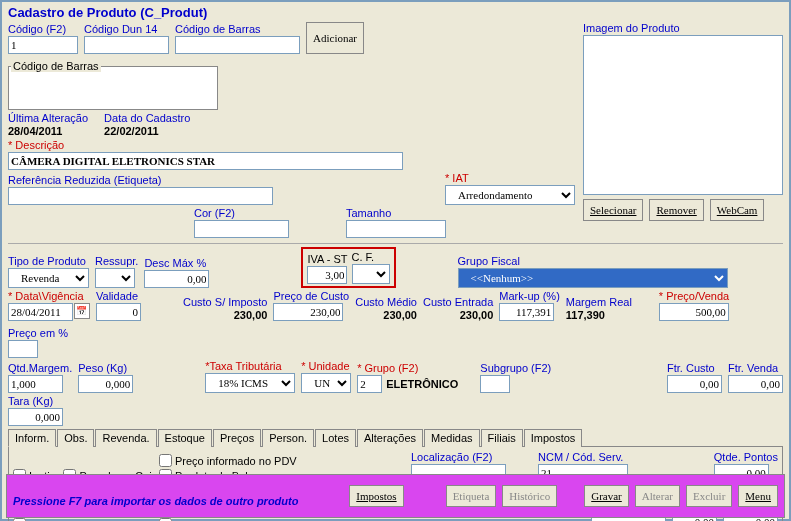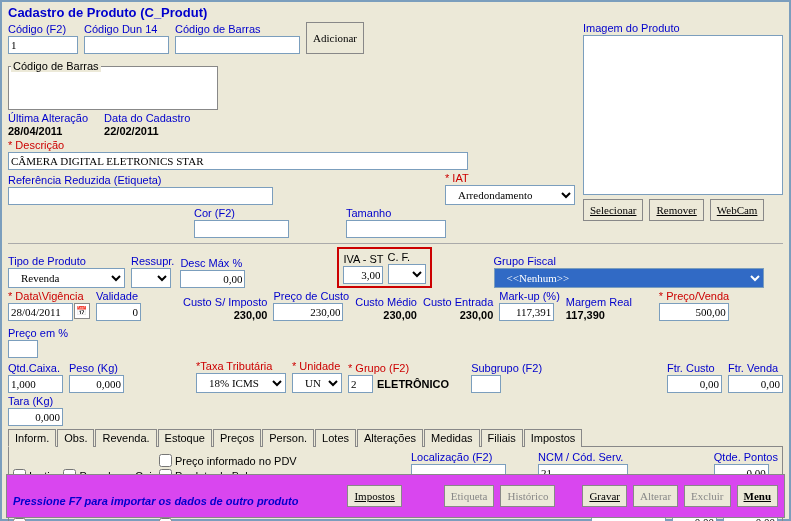--- a/index.html
+++ b/index.html
@@ -67,21 +67,21 @@
           </div>
         <div class="field" style="margin-left:10px">
             <span class="label">Data do Cadastro</span>
             <span class="val">22/02/2011</span>
           </div>
       </div>
 
       <div class="row">
         <div class="field" style="flex:1">
             <span class="label req">* Descrição</span>
-            <input type="text" style="width: 460px;" value="CÂMERA DIGITAL ELETRONICS STAR">
+            <input type="text" style="width: 395px; font-weight: bold;" value="CÂMERA DIGITAL ELETRONICS STAR">
           </div>
       </div>
 
       <div class="row">
         <div class="field">
             <span class="label">Referência Reduzida (Etiqueta)</span>
             <input type="text" style="width: 265px;">
           </div>
         <div style="flex:1"></div>
         <div class="field">
@@ -115,21 +115,21 @@
         <button class="btn"><span class="und">WebCam</span></button>
       </div>
     </div>
   </div>
 
   <hr class="sep">
 
   <div class="row">
     <div class="field">
         <span class="label">Tipo de Produto</span>
-        <select style="width:117px"><option>Revenda</option></select>
+        <select style="width:81px"><option>Revenda</option></select>
       </div>
     <div class="field">
         <span class="label">Ressupr.</span>
         <select style="width:40px"><option></option></select>
       </div>
     <div class="field">
         <span class="label">Desc Máx %</span>
         <input type="text" style="width: 65px; text-align: right;" value="0,00">
       </div>
     <div style="width:80px"></div>
@@ -193,21 +193,21 @@
         <input type="text" style="width: 70px; text-align: right;" value="500,00">
       </div>
     <div class="field">
         <span class="label">Preço em %</span>
         <input type="text" style="width: 30px;">
       </div>
   </div>
 
   <div class="row">
     <div class="field">
-        <span class="label">Qtd.Caixa.</span>
+        <span class="label">Qtd.Margem.</span>
         <input type="text" style="width: 55px; text-align: left;" value="1,000">
       </div>
     <div class="field">
         <span class="label">Peso (Kg)</span>
         <input type="text" style="width: 55px; text-align: right;" value="0,000">
       </div>
     <div style="width:60px"></div>
     <div class="field">
         <span class="label req">*Taxa Tributária</span>
         <select style="width:90px"><option>18% ICMS</option></select>
@@ -347,15 +347,15 @@
   <div class="statusbar">
     <span class="statusmsg">Pressione F7 para importar os dados de outro produto</span>
     <button class="btn"><span class="und">Impostos</span></button>
     <div style="width:30px"></div>
     <button class="btn" disabled="">Etiqueta</button>
     <button class="btn" disabled="">Histórico</button>
     <div style="width:15px"></div>
     <button class="btn"><span class="und">Gravar</span></button>
     <button class="btn" disabled="">Alterar</button>
     <button class="btn" disabled="">Excluir</button>
-    <button class="btn"><span class="und" style="font-weight:bold">Menu</span></button>
+    <button class="btn"><span class="und" style="font-weight:normal">Menu</span></button>
   </div>
 </div>
 
 </body></html>

